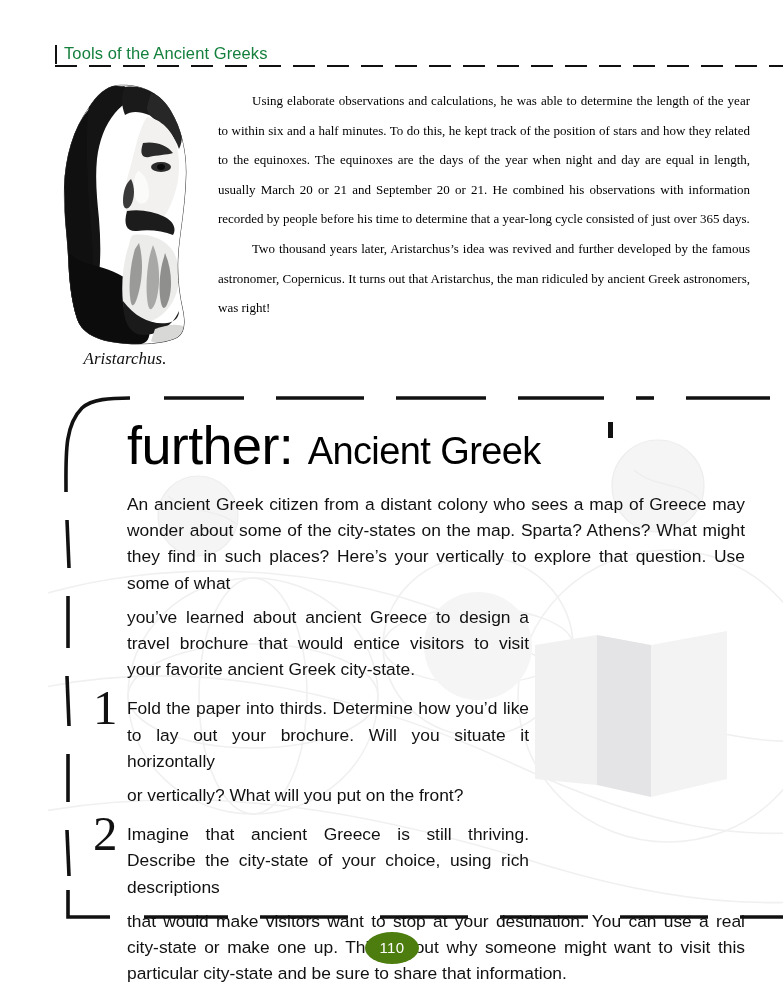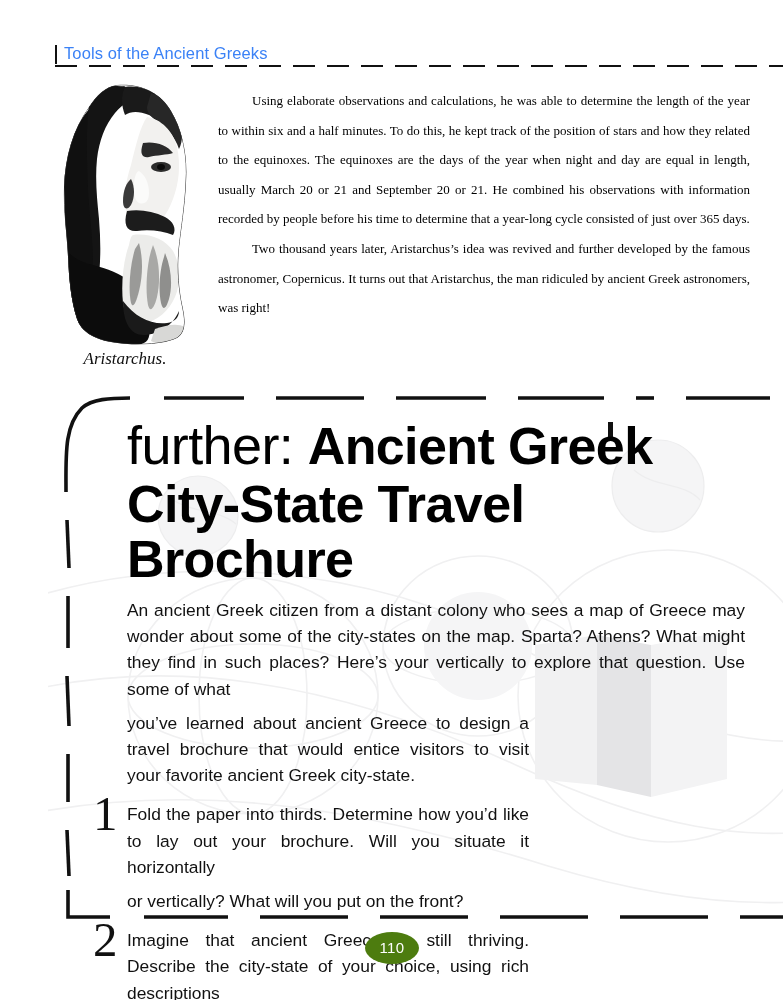--- a/index.html
+++ b/index.html
@@ -27,21 +27,21 @@
     width: 720px;
     height: 30px;
   }
   #runhead .rh-label {
     position: absolute;
     left: 9px;
     top: 0px;
     font-family: "Liberation Sans", "DejaVu Sans", sans-serif;
     font-size: 16.5px;
     letter-spacing: 0.1px;
-    color: #3b82f6;
+    color: #15803d;
     white-space: nowrap;
     text-align: center;
   }
   
   #runhead .rh-tick {
     position: absolute;
     left: 0px;
     top: 1px;
     width: 2px;
     height: 19px;
@@ -154,22 +154,22 @@
     color: #000;
     margin: 0 0 6px 0;
   }
   #act-title .word-activity {
     font-size: 54px;
     font-weight: 300;
     letter-spacing: -0.6px;
     font-stretch: condensed;
   }
   #act-title .title-main {
-    font-size: 52px;
-    font-weight: bold;
+    font-size: 38px;
+    font-weight: normal;
     letter-spacing: -0.6px;
     font-stretch: condensed;
   }
   #act-title .title-line2 {
     display: block;
     font-size: 52px;
     font-weight: bold;
     letter-spacing: -0.6px;
     font-stretch: condensed;
     margin-top: -4px;
@@ -396,21 +396,20 @@
         <path d="M572 521 L660 521"></path>
         <path d="M692 521 L760 521"></path>
       </g>
 
       <rect x="560" y="26" width="5" height="16" fill="#111111"></rect>
     </svg>
 
     <div id="act-content">
       <h1 id="act-title">
         <span class="word-activity">further: </span><span class="title-main">Ancient Greek</span>
-        <span class="title-line2">City-State Travel Brochure</span>
       </h1>
 
       <p class="act-p" id="act-intro">An ancient Greek citizen from a distant colony who sees a map of Greece may wonder about some of the city-states on the map. Sparta? Athens? What might they find in such places? Here’s your vertically to explore that question. Use some of what</p>
       <p class="act-p" id="act-intro-narrow">you’ve learned about ancient Greece to design a travel brochure that would entice visitors to visit your favorite ancient Greek city-state.</p>
 
       <div class="numitem">
         <div class="numeral">1</div>
         <p class="act-p head-run">Fold the paper into thirds. Determine how you’d like to lay out your brochure. Will you situate it horizontally</p>
         <p class="act-p full-run">or vertically? What will you put on the front?</p>
       </div>

